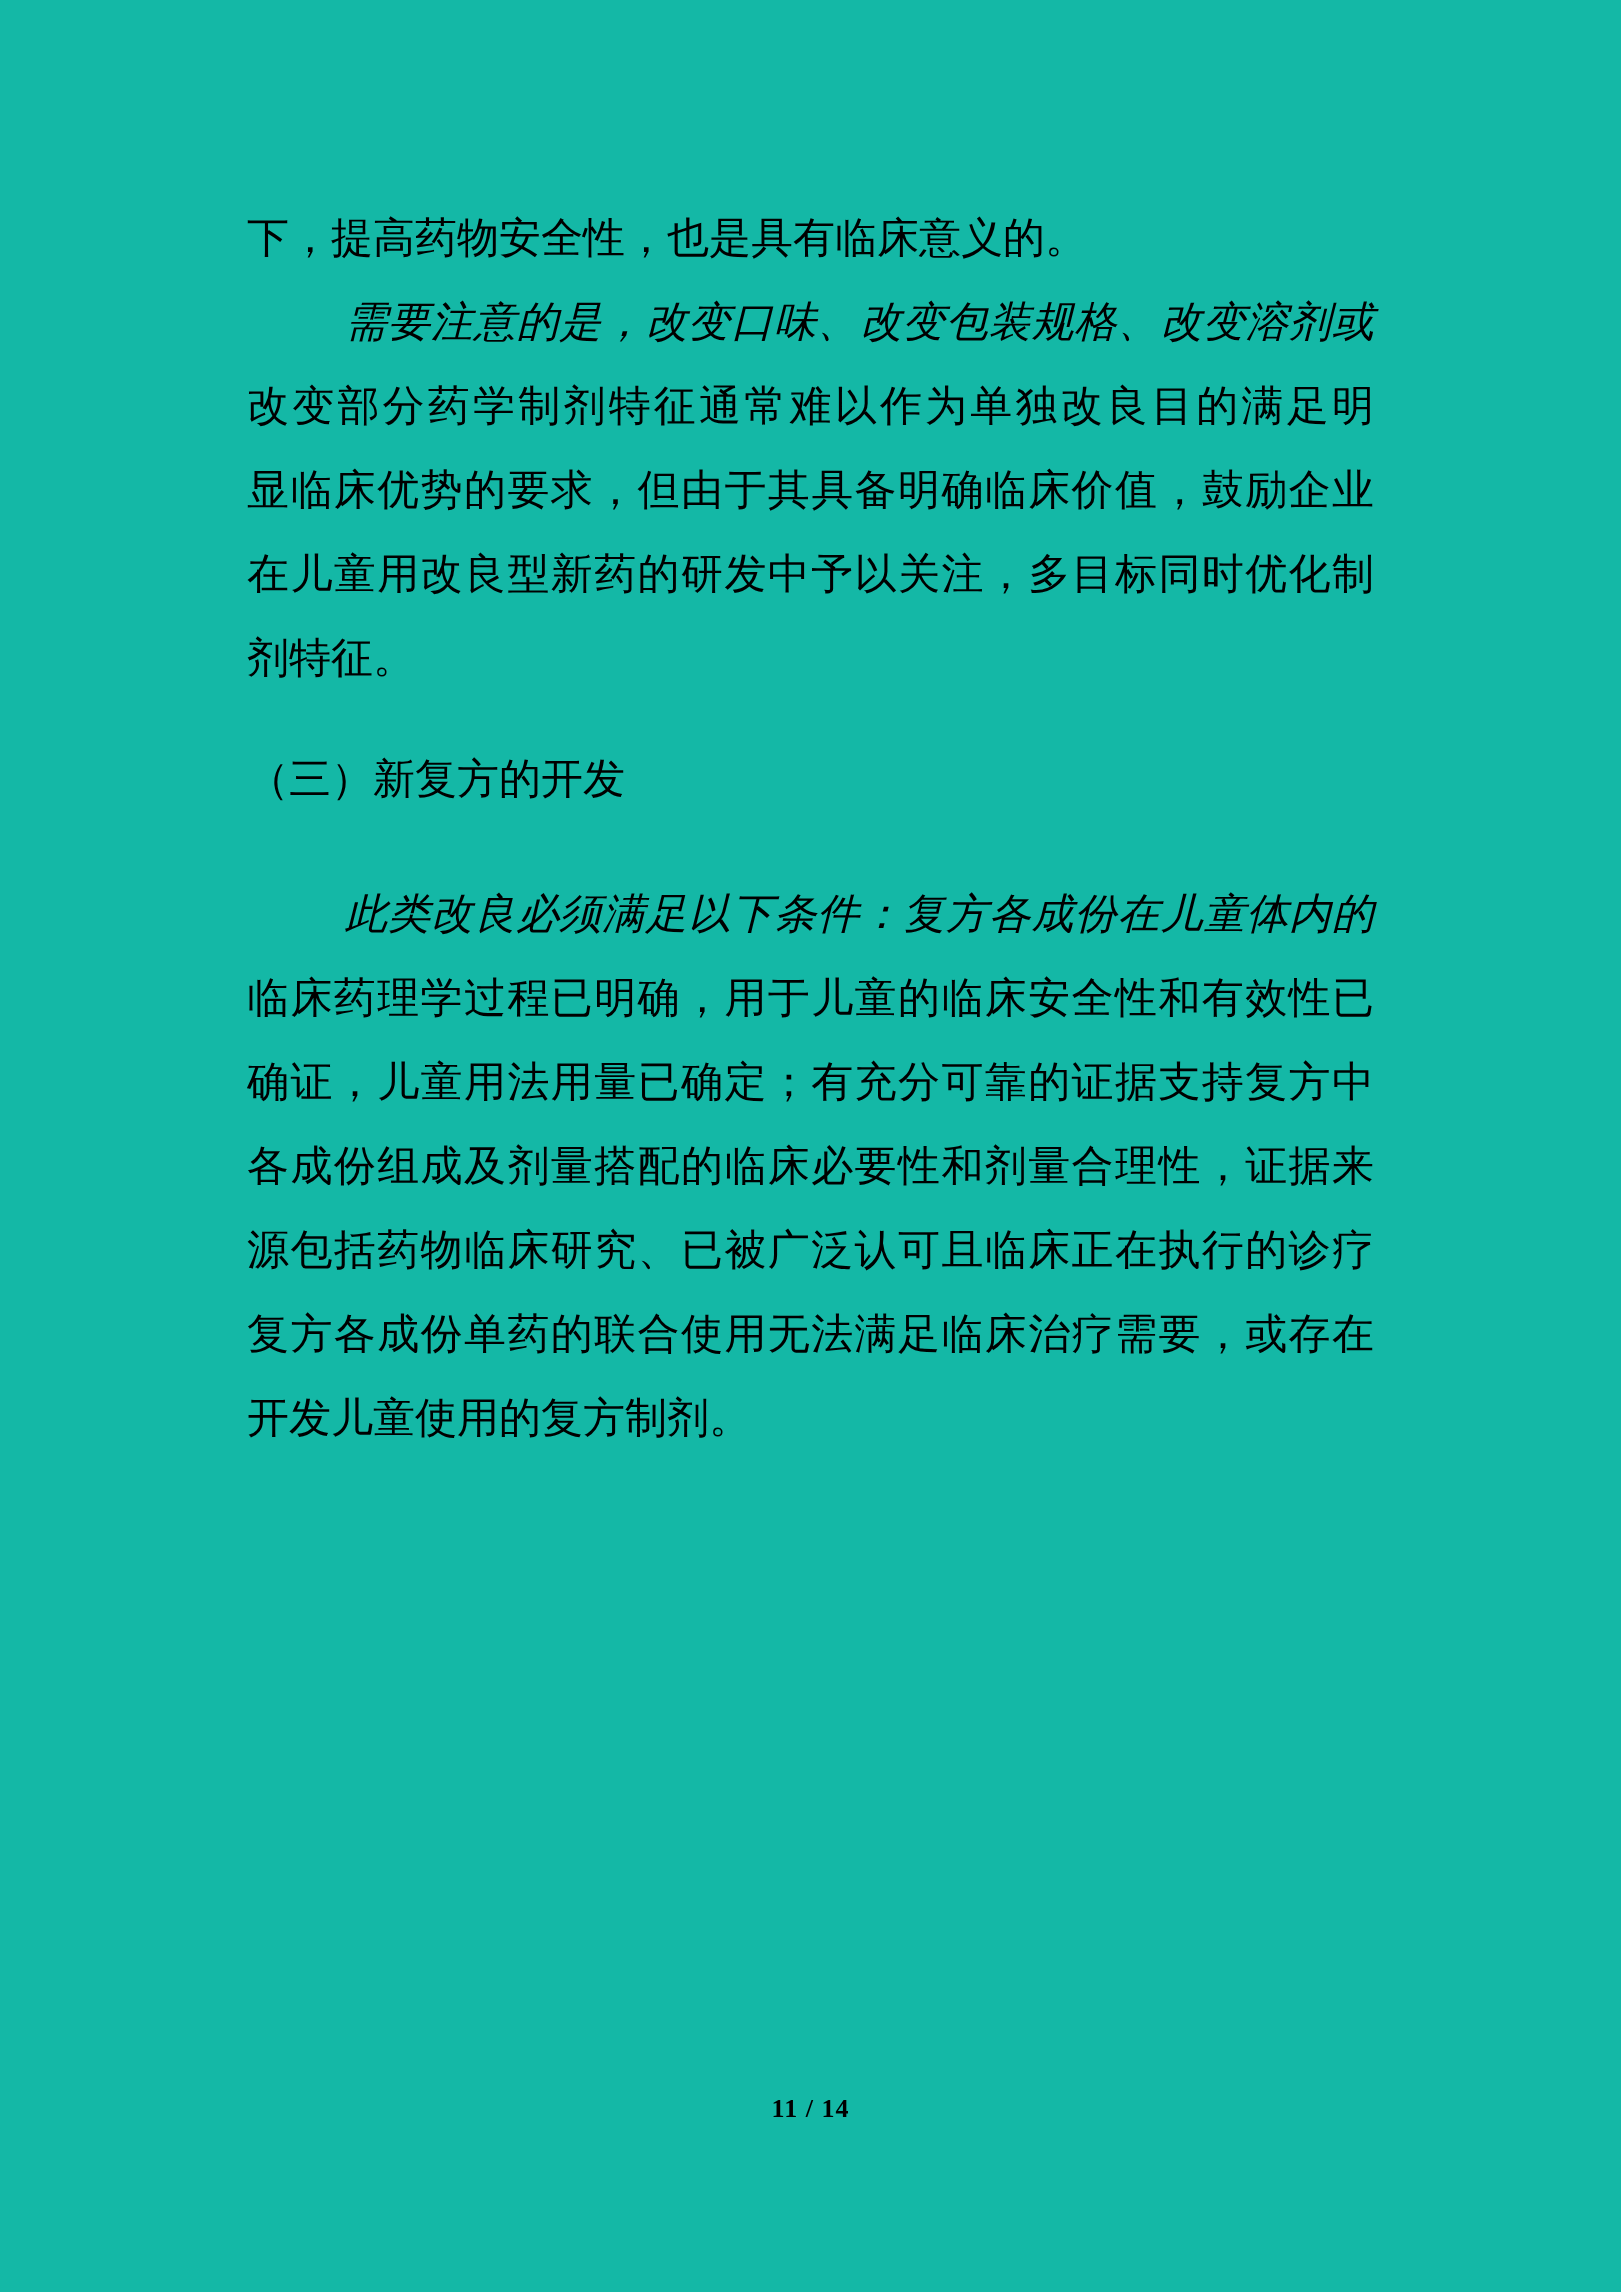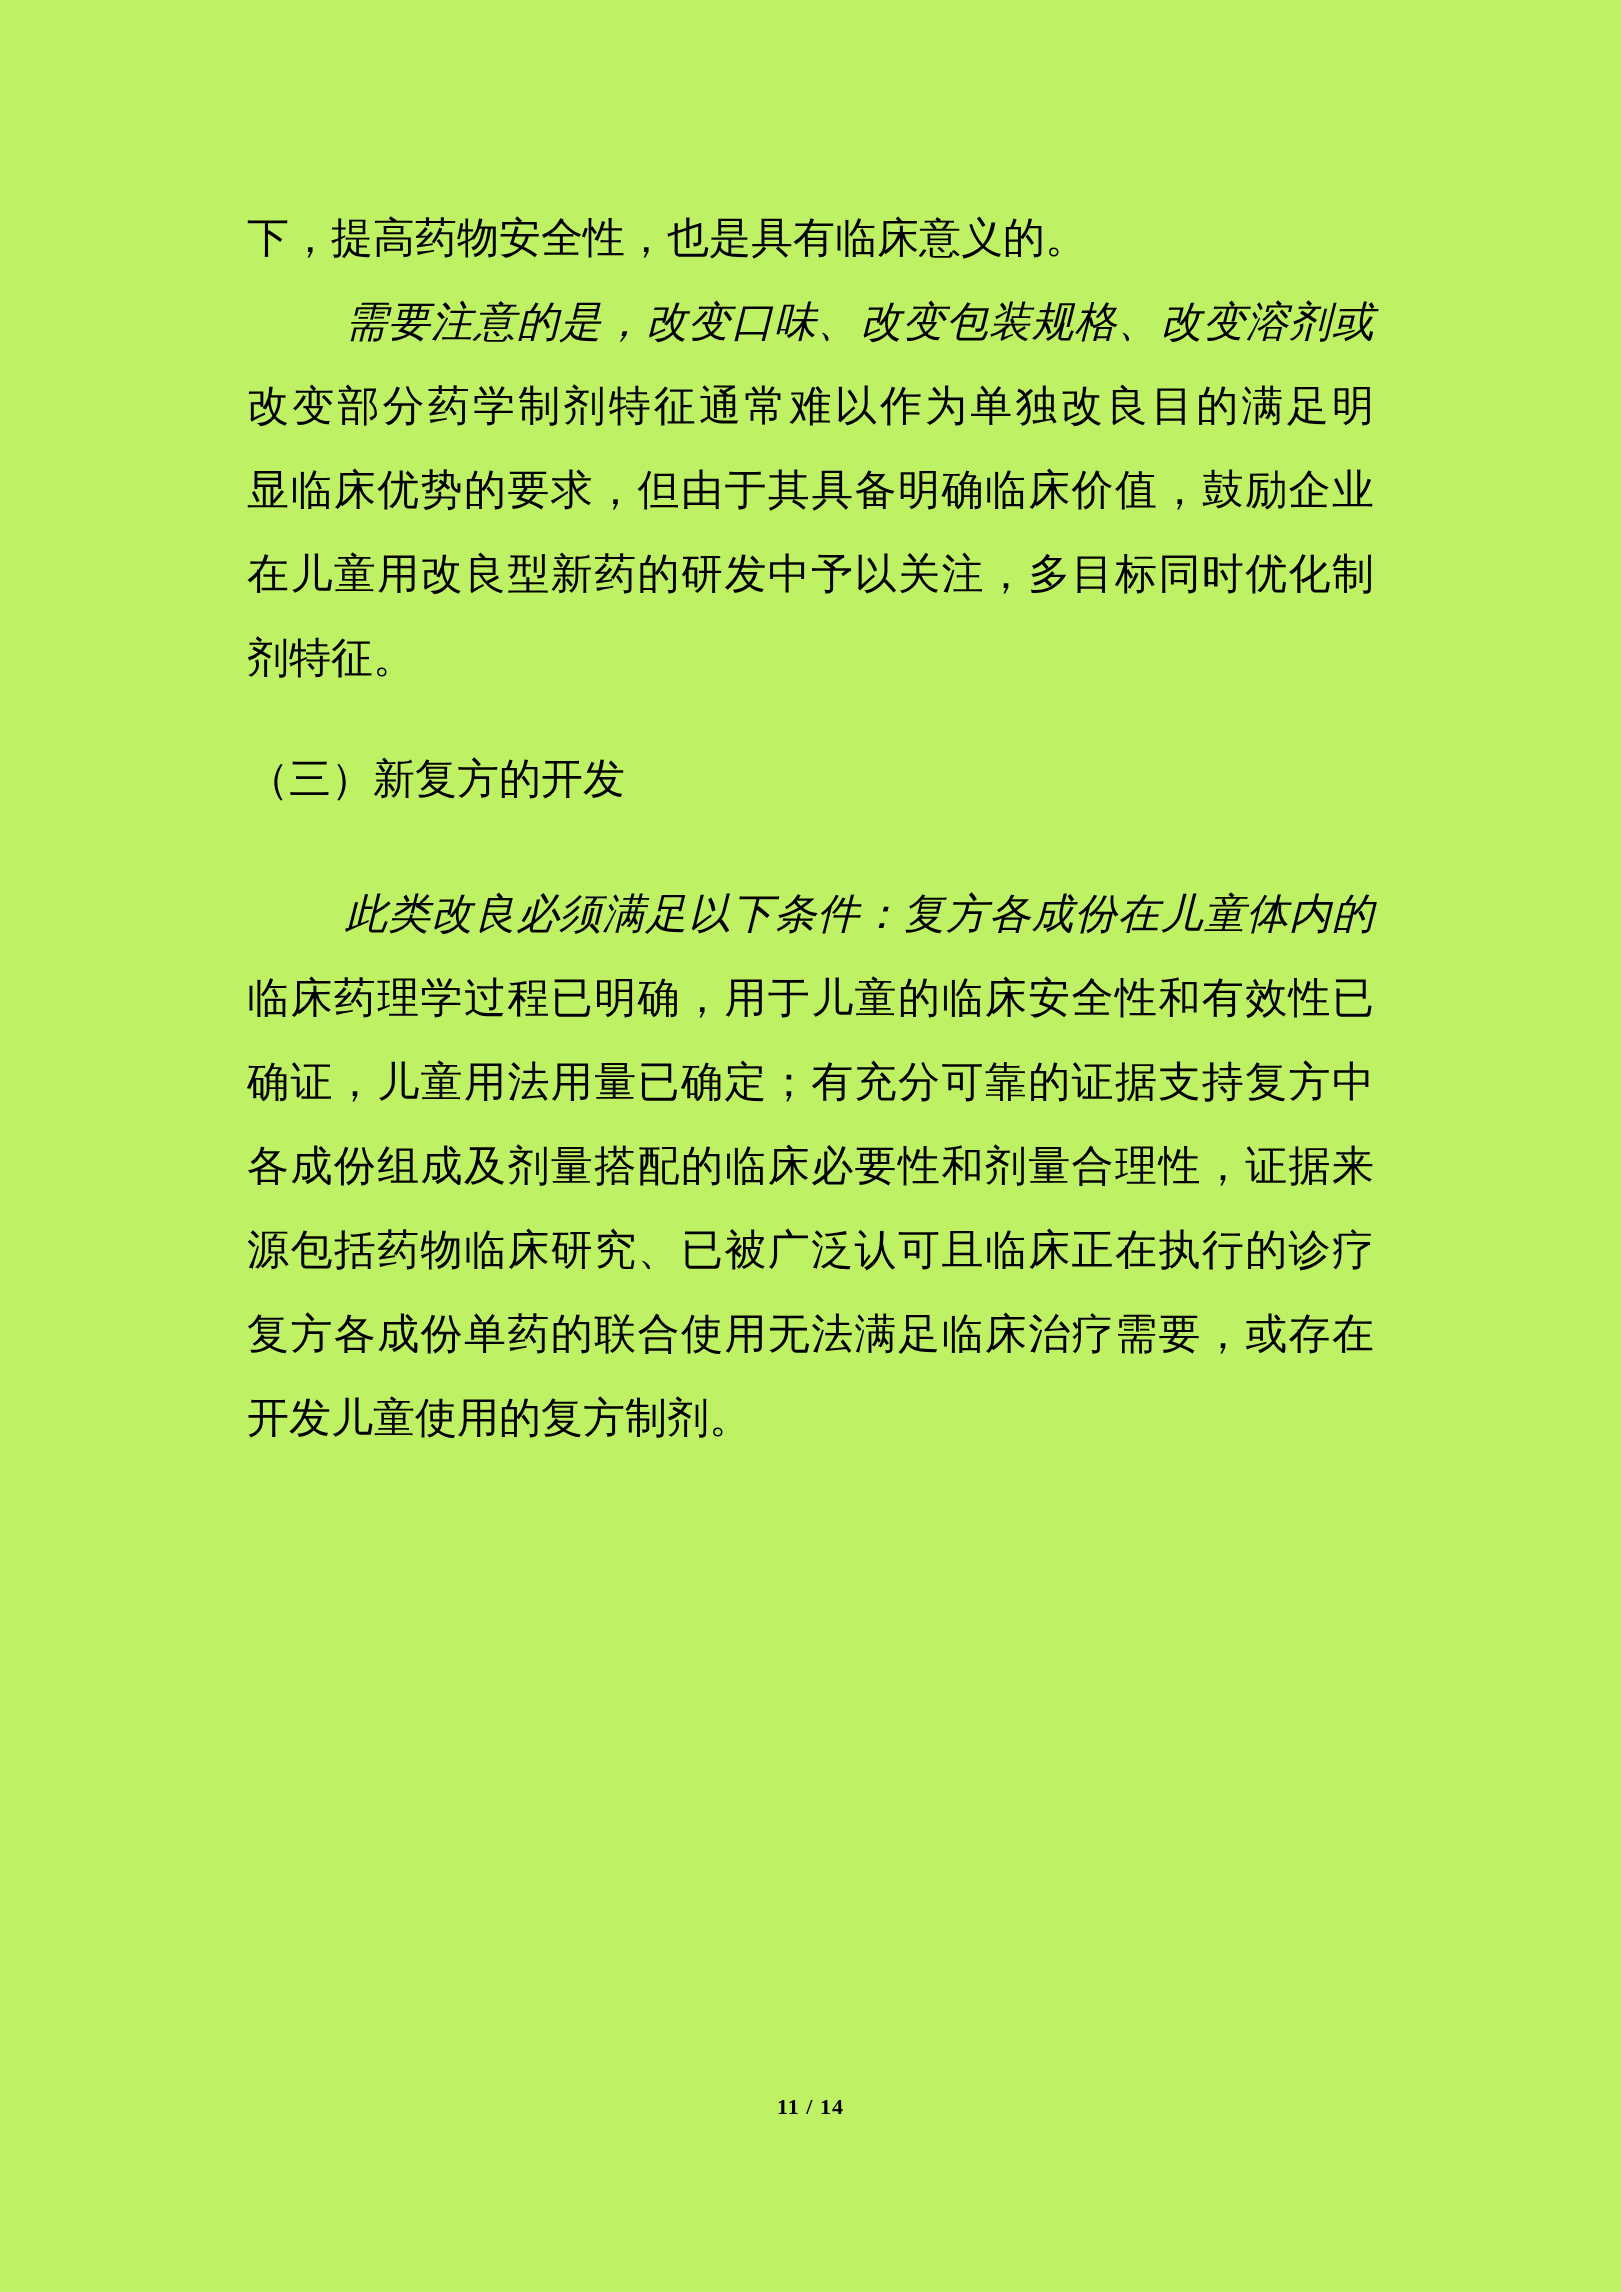--- a/index.html
+++ b/index.html
@@ -1,20 +1,20 @@
 <!DOCTYPE html>
 <html><head>
 <meta charset="utf-8">
 <style>
   html, body { margin: 0; padding: 0; background: #ffffff; }
   .page {
     position: relative;
     width: 1621px;
     height: 2293px;
-    background: #bef264;
+    background: #14b8a6;
     overflow: hidden;
     color: #000000;
     font-family: "Liberation Serif", "DejaVu Serif", serif;
   }
   .content {
     position: absolute;
     left: 247px;
     top: 196px;
     width: 1127px;
   }
@@ -42,21 +42,21 @@
     font-weight: normal;
     text-align: right;
     text-align-last: left;
   }
   .footer {
     position: absolute;
     top: 2094px;
     left: 0;
     width: 100%;
     text-align: center;
-    font-size: 22px;
+    font-size: 26px;
     font-weight: bold;
     letter-spacing: 1px;
     font-family: "Liberation Serif", "DejaVu Serif", serif;
   }
 </style>
 </head>
 <body>
 
 <div class="page">
   <div class="content" id="content">

